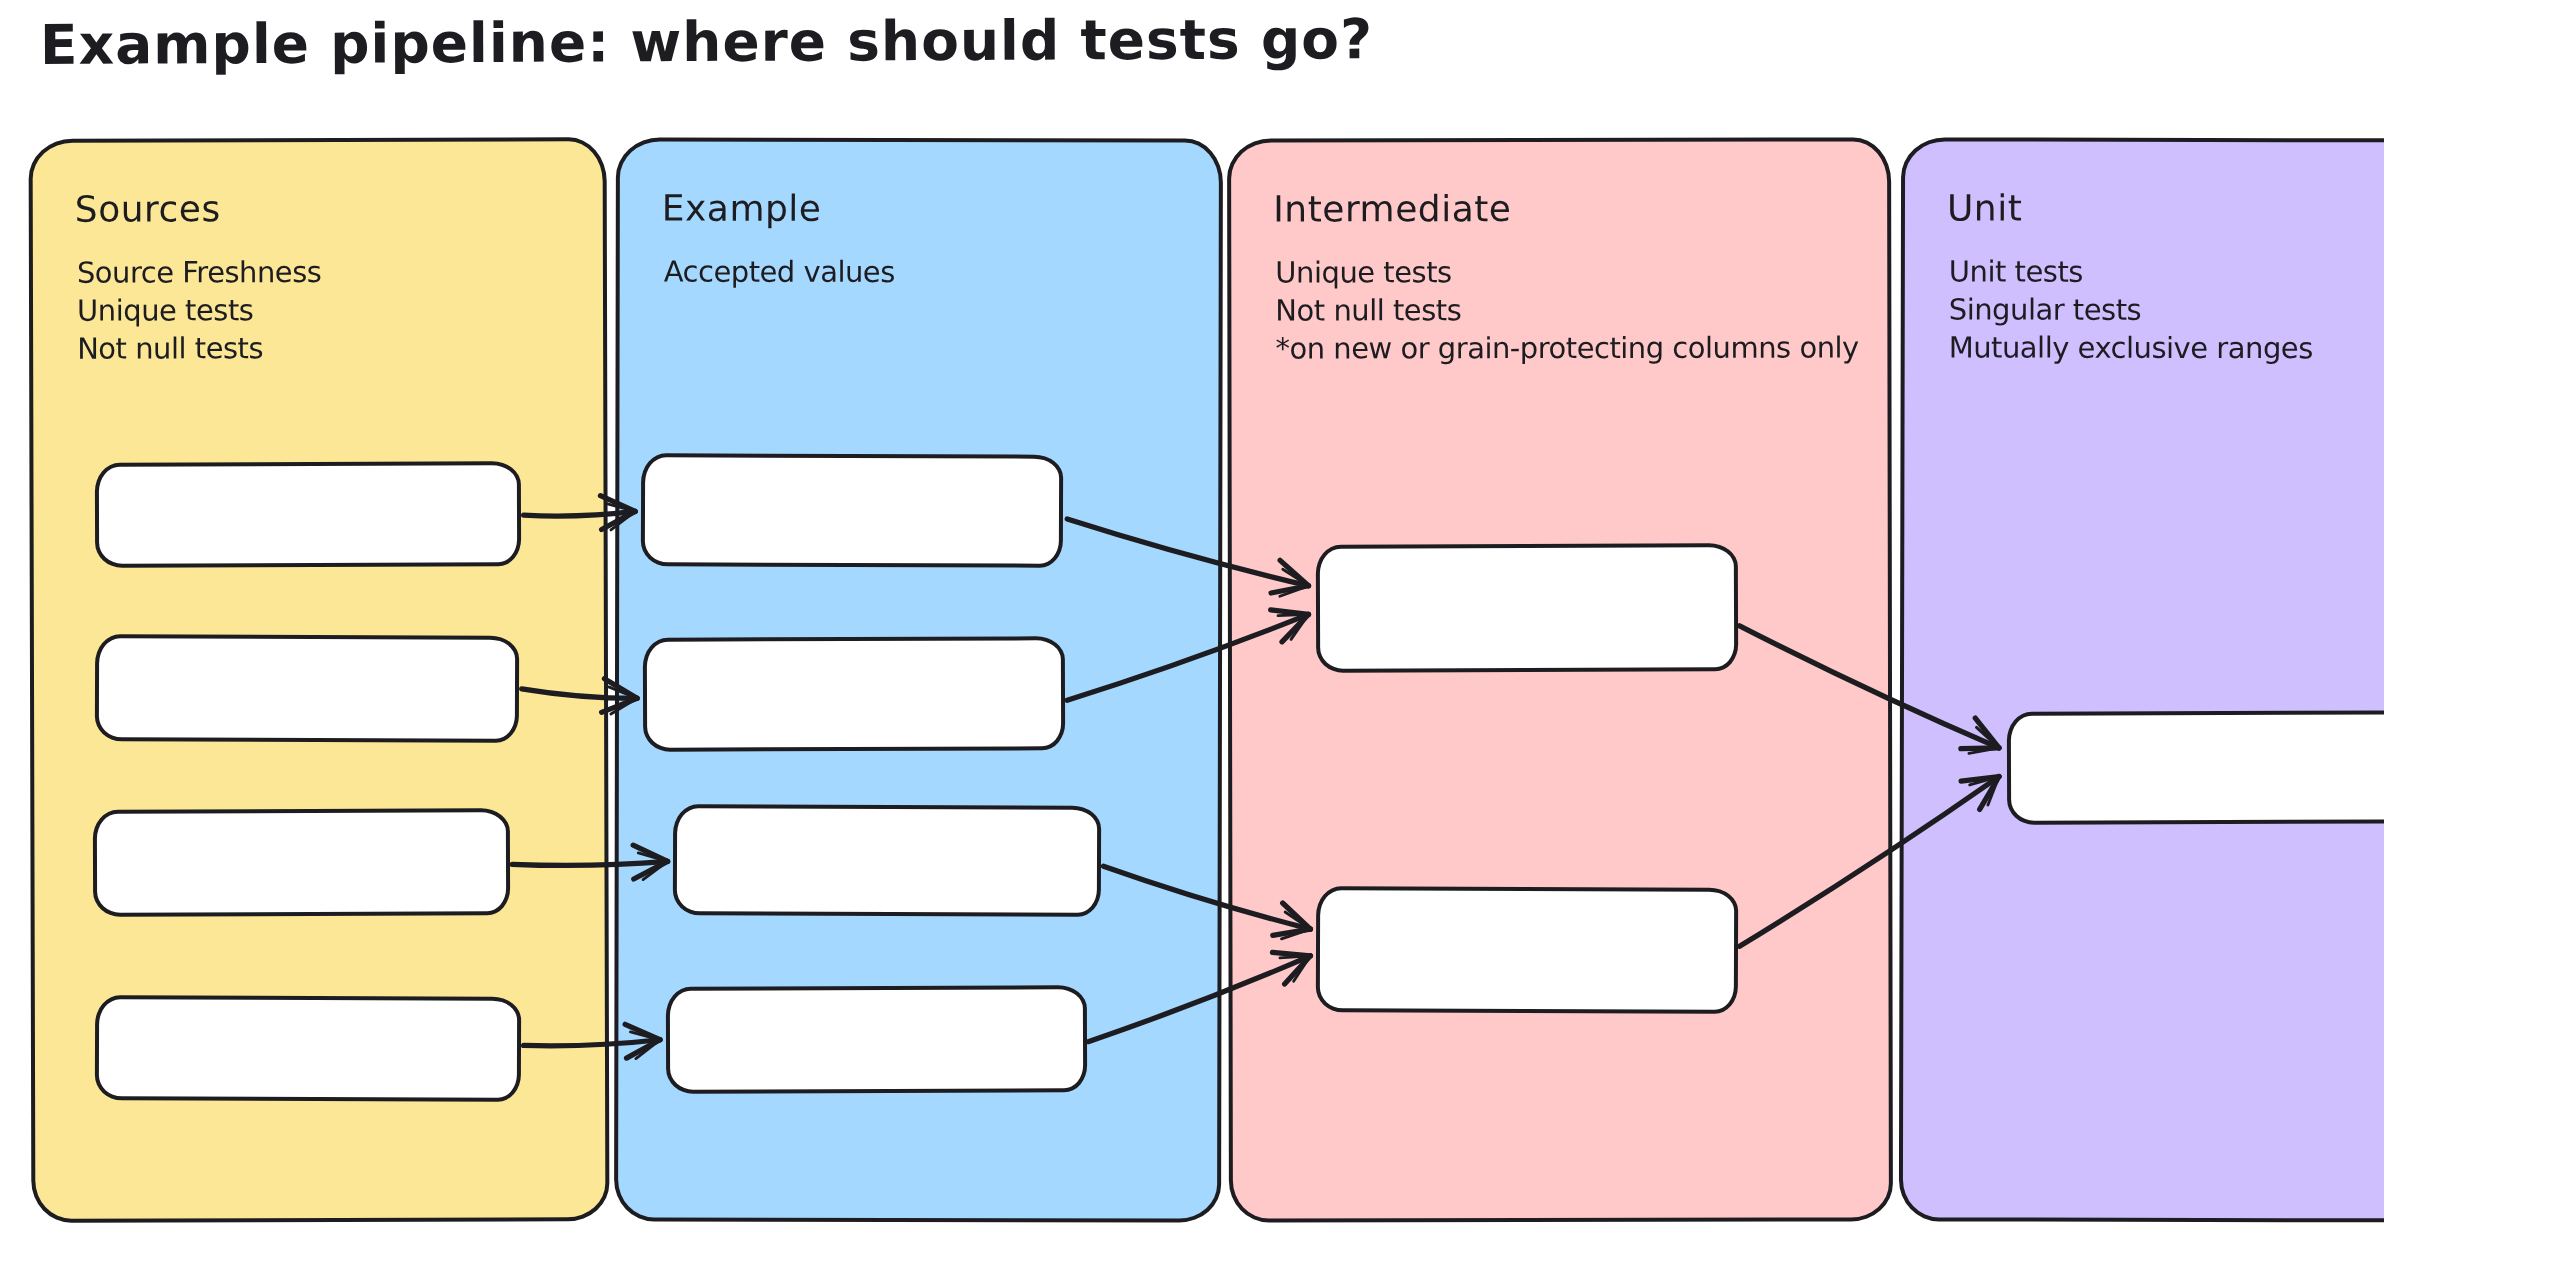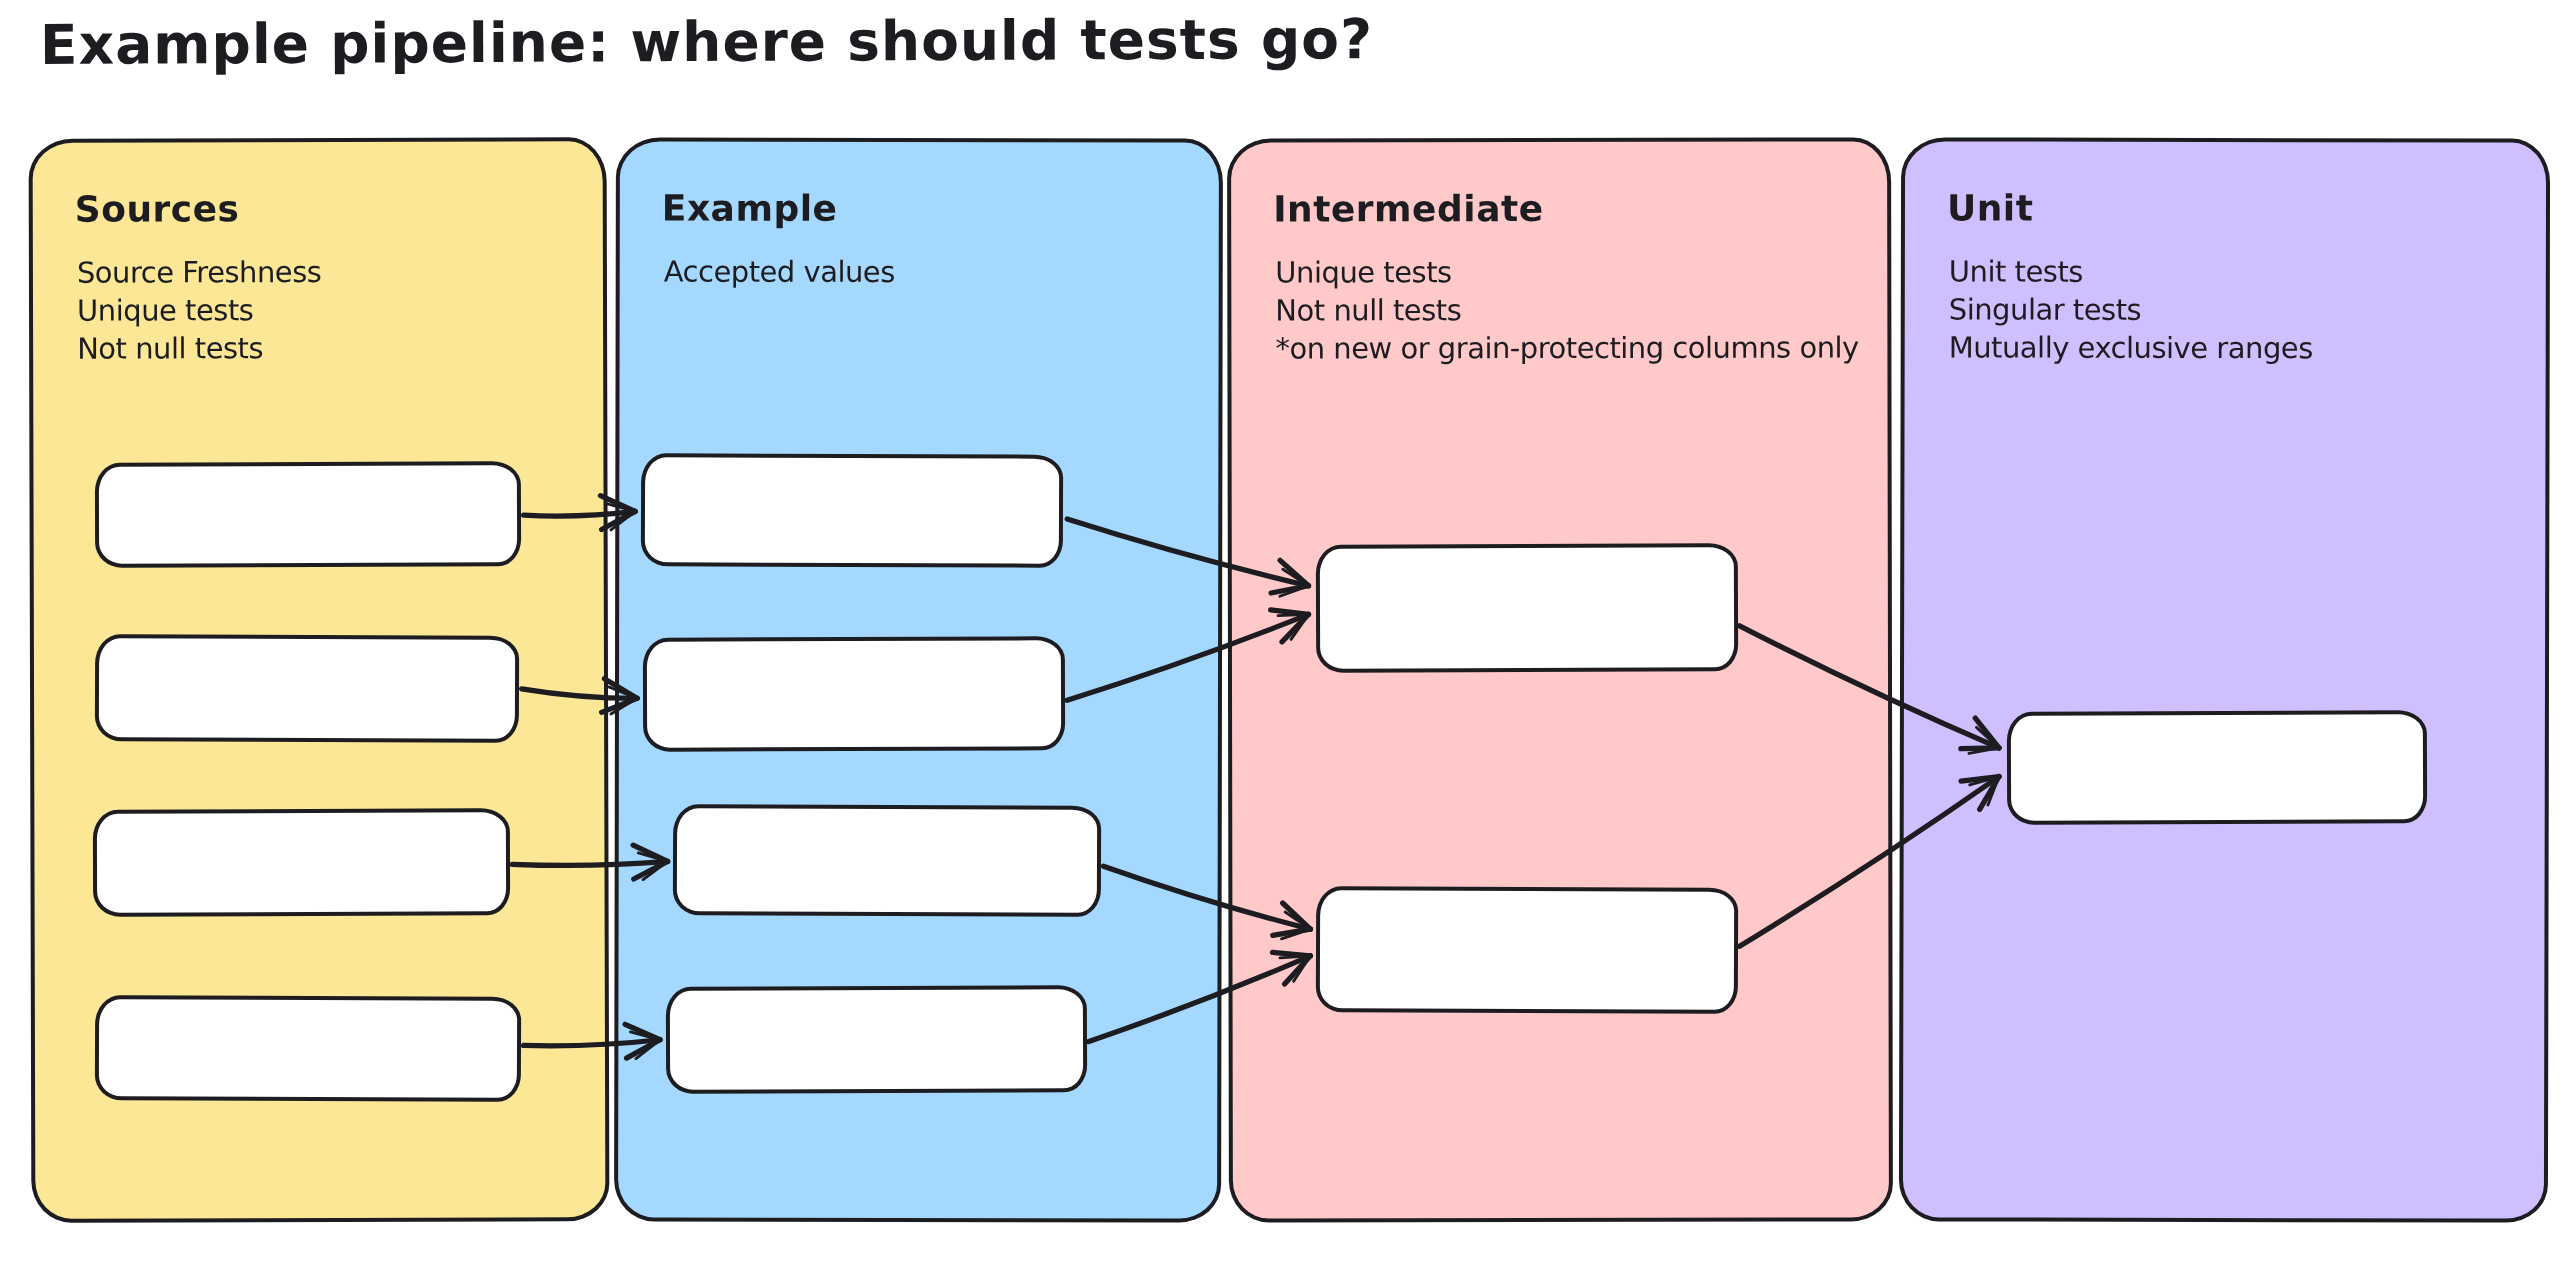--- a/index.html
+++ b/index.html
@@ -1,18 +1,18 @@
 <!DOCTYPE html>
 <html><head>
 <meta charset="utf-8">
 <style>
   html,body{margin:0;padding:0;background:#ffffff;}
   #canvas{
     position:relative;
-    width:2576px;height:1266px;
+    width:2384px;height:1266px;
     background:#ffffff;
     font-family:"DejaVu Sans","Liberation Sans",sans-serif;
     color:#1d1d21;
     overflow:hidden;
   }
   .title{
     position:absolute;left:40px;top:9.5px;
     font-size:55px;font-weight:bold;letter-spacing:1px;
     color:#1d1d21;
     transform:rotate(-0.25deg);
@@ -23,21 +23,21 @@
     border:4.8px solid #1d1d21;
     box-sizing:border-box;
     border-radius:44px 38px 42px 40px / 40px 44px 38px 42px;
   }
   #col-sources{left:30px;width:578px;transform:rotate(-0.15deg);}
   #col-staging{left:615px;width:607px;transform:rotate(0.1deg);}
   #col-intermediate{left:1228px;width:664px;transform:rotate(-0.1deg);}
   #col-marts{left:1900px;width:649px;transform:rotate(0.12deg);}
   .col-head{
     position:absolute;left:42px;top:46px;
-    font-size:36px;font-weight:bold;letter-spacing:0.5px;
+    font-size:36px;font-weight:normal;letter-spacing:0.5px;
     white-space:nowrap;
   }
   .notes{
     position:absolute;left:44px;top:111px;right:13.4px;
     font-size:29px;line-height:38px;letter-spacing:-0.5px;
     white-space:nowrap;
   }
   .node{
     position:absolute;
     background:#ffffff;

